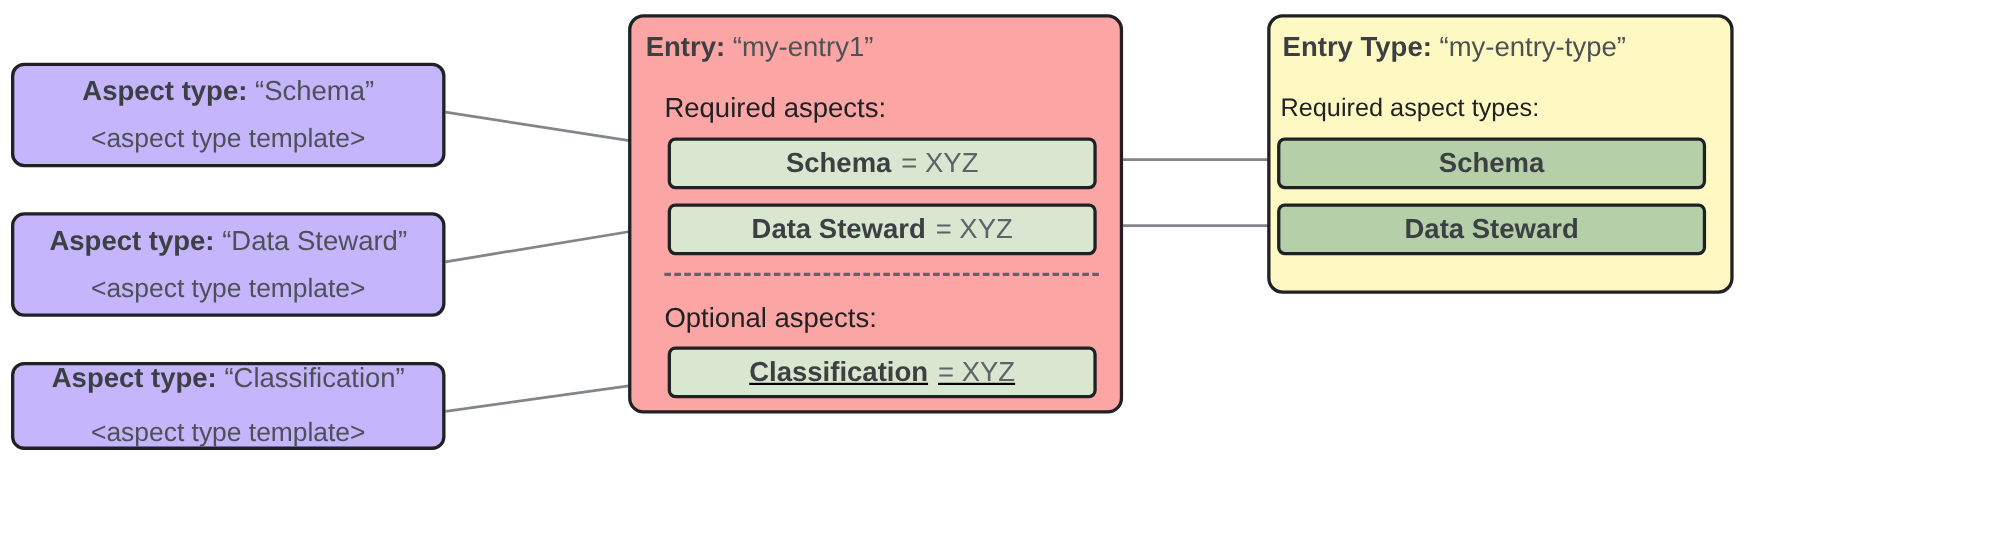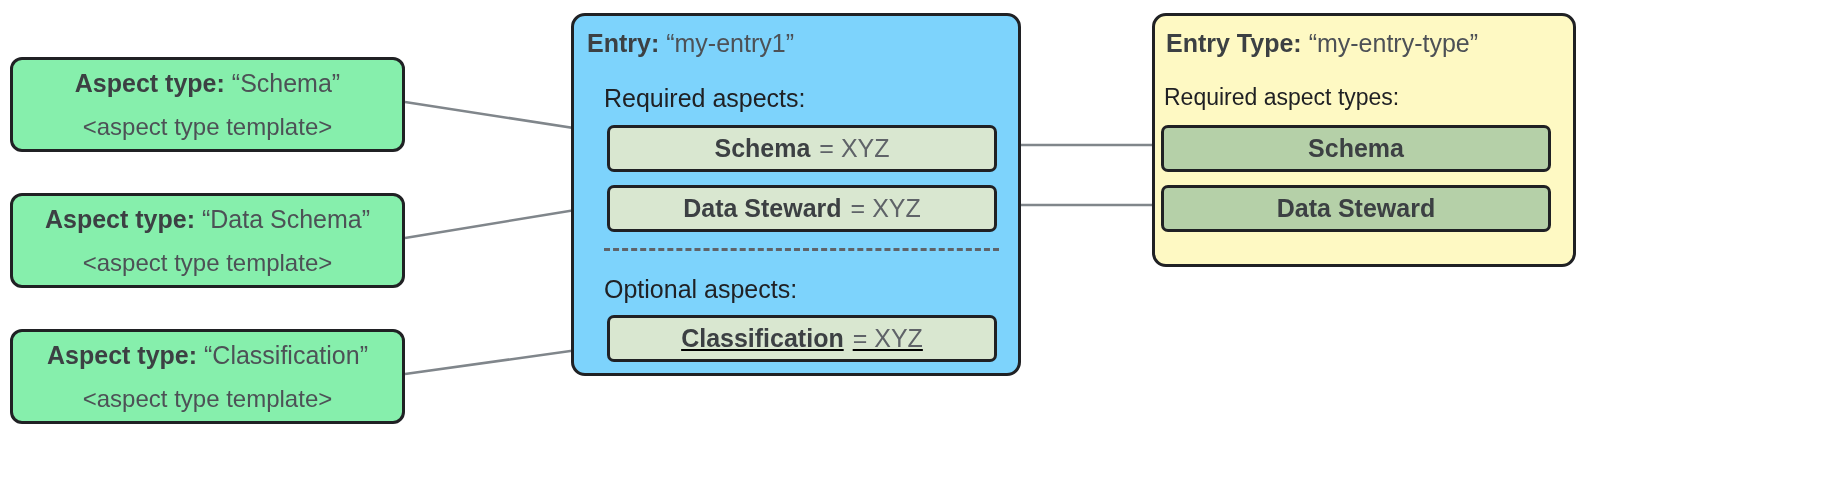--- a/index.html
+++ b/index.html
@@ -26,21 +26,21 @@
     width: 1828px;
     height: 504px;
     pointer-events: none;
     z-index: 1;
   }
 
   
   .aspect-type-card {
     position: absolute;
     box-sizing: border-box;
-    background: #86efac;
+    background: #c4b5fd;
     border: 3px solid #202124;
     border-radius: 12px;
     z-index: 2;
     display: flex;
     flex-direction: column;
     align-items: center;
     justify-content: center;
   }
   .atc-title {
     font-size: 25px;
@@ -66,21 +66,21 @@
   }
 
   
   #entry-panel {
     position: absolute;
     left: 571px;
     top: 13px;
     width: 450px;
     height: 363px;
     box-sizing: border-box;
-    background: #7dd3fc;
+    background: #fca5a5;
     border: 3px solid #202124;
     border-radius: 14px;
     z-index: 2;
     text-align: center;
   }
   #entry-title {
     position: absolute;
     left: 13px;
     top: 15px;
     font-size: 25px;
@@ -222,26 +222,26 @@
     <div class="atc-title">
       <span class="lbl">Aspect type:</span>
       <span class="val">“Schema”</span>
     </div>
     <div class="atc-template">&lt;aspect type template&gt;</div>
   </div>
 
   <div class="aspect-type-card" id="aspect-type-card-data-steward" style="left:10px; top:193px; width:395px; height:95px;">
     <div class="atc-title">
       <span class="lbl">Aspect type:</span>
-      <span class="val">“Data Schema”</span>
+      <span class="val">“Data Steward”</span>
     </div>
     <div class="atc-template">&lt;aspect type template&gt;</div>
   </div>
 
-  <div class="aspect-type-card" id="aspect-type-card-classification" style="left:10px; top:329px; width:395px; height:95px;">
+  <div class="aspect-type-card" id="aspect-type-card-classification" style="left:10px; top:329px; width:395px; height:80px;justify-content:space-between;">
     <div class="atc-title">
       <span class="lbl">Aspect type:</span>
       <span class="val">“Classification”</span>
     </div>
     <div class="atc-template">&lt;aspect type template&gt;</div>
   </div>
 
   <div id="entry-panel">
     <div id="entry-title">
       <span class="lbl">Entry:</span>

